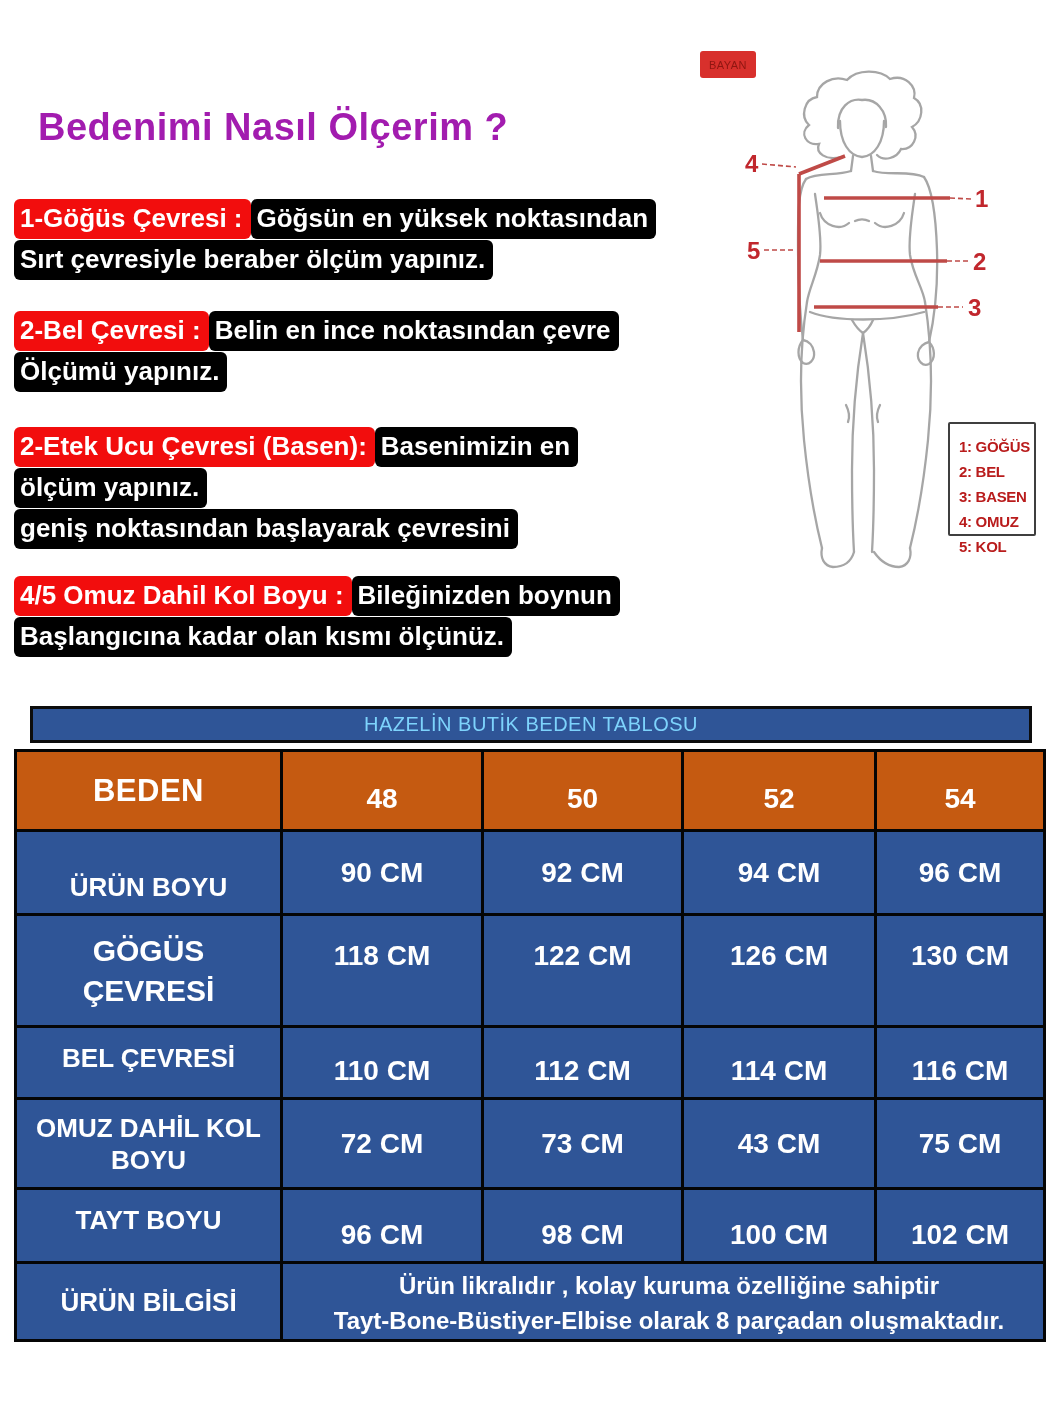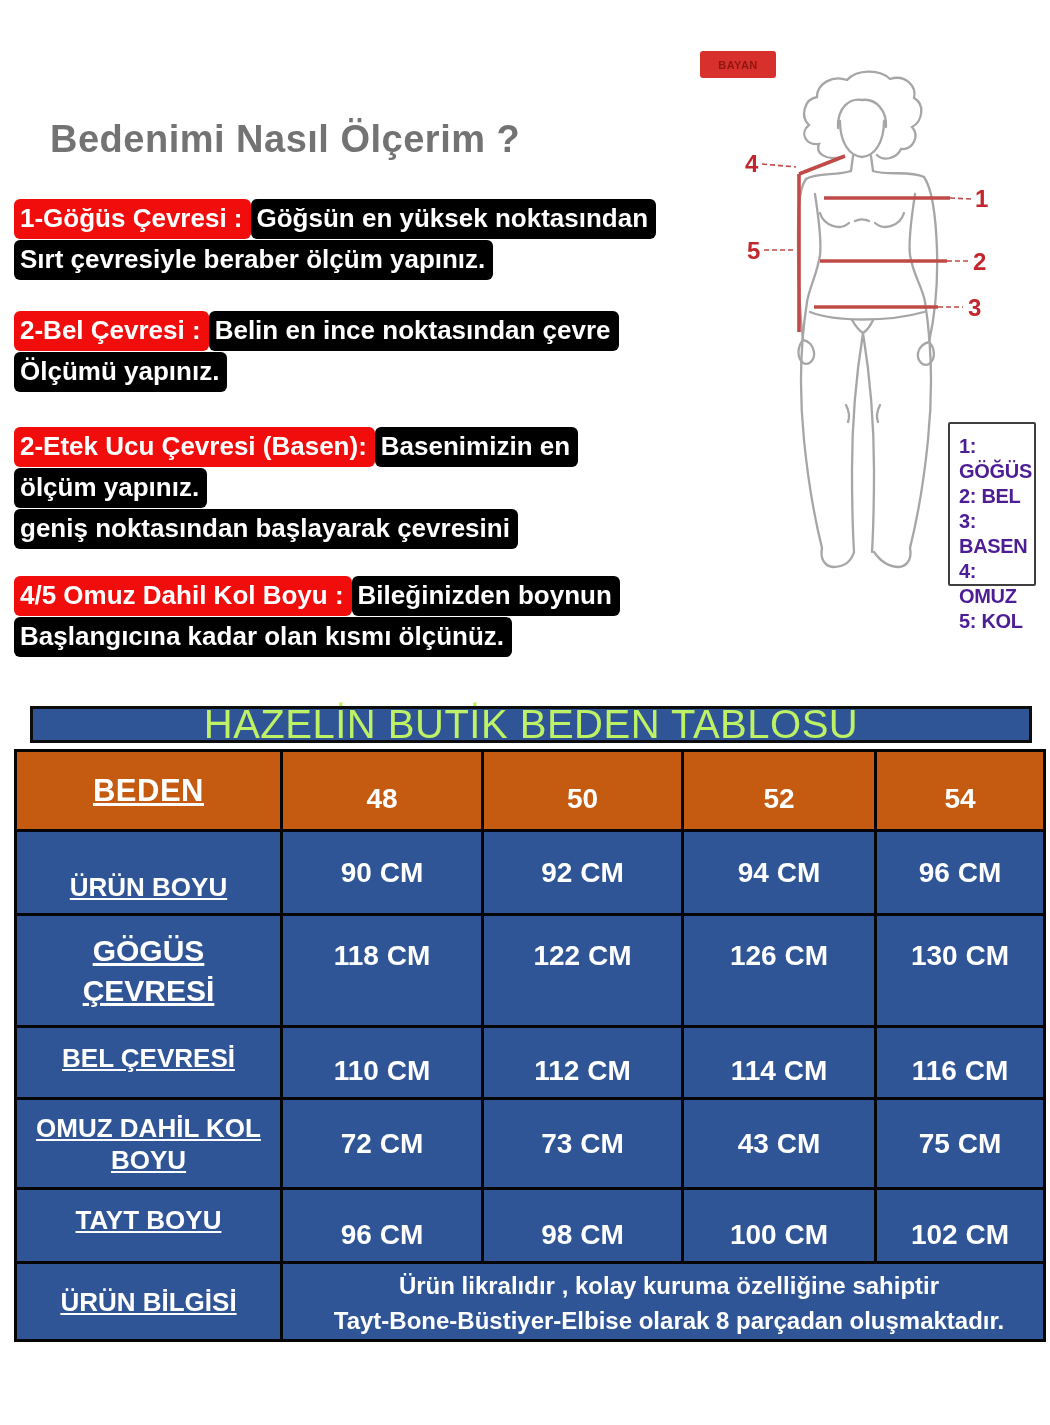--- a/index.html
+++ b/index.html
@@ -1,61 +1,61 @@
 <!DOCTYPE html>
 <html><head>
 <meta charset="utf-8">
 <style>
   html,body{margin:0;padding:0;}
   body{
     width:1050px;height:1425px;background:#ffffff;position:relative;
     font-family:"Liberation Sans","DejaVu Sans",sans-serif;overflow:hidden;
   }
   .page-title{
-    position:absolute;left:38px;top:106px;margin:12px;
-    font-size:38px;font-weight:bold;color:#737373;letter-spacing:.5px;
+    position:absolute;left:38px;top:106px;margin:0;
+    font-size:38px;font-weight:bold;color:#a21caf;letter-spacing:.5px;
   }
   
   .instr{position:absolute;left:14px;}
   .iline{line-height:40px;white-space:nowrap;margin-bottom:1px;}
   .hl{display:inline-block;font-size:26px;font-weight:bold;color:#ffffff;
       padding:0 8px 2px 6px;line-height:38px;vertical-align:top;border-radius:6px;}
   .hl-red{background:#f20d0d;}
   .hl-black{background:#000000;}
   
   .badge{
-    position:absolute;left:700px;top:51px;width:76px;height:27px;background:#d8302c;
-    border-radius:3px;color:#8f1611;font-size:11px;font-weight:bold;
+    position:absolute;left:700px;top:51px;width:56px;height:27px;background:#d8302c;
+    border-radius:3px;color:#8f1611;font-size:11px;font-weight:normal;
     display:flex;align-items:center;justify-content:center;letter-spacing:.5px;
   }
   .figure-svg{position:absolute;left:690px;top:35px;width:360px;height:545px;}
   .legend{
-    position:absolute;left:948px;top:422px;width:88px;height:164px;
+    position:absolute;left:948px;top:422px;width:88px;height:114px;
     background:#ffffff;border:2px solid #3f3f3f;border-radius:2px;
     box-sizing:border-box;padding:10px 0 0 9px;
-    font-size:20px;font-weight:bold;color:#4c1d95;line-height:25px;letter-spacing:-0.3px;
+    font-size:15px;font-weight:bold;color:#b91c1c;line-height:25px;letter-spacing:-0.3px;
   }
   
   .banner{
     position:absolute;left:30px;top:706px;width:1002px;height:37px;
     background:#2f5597;border:3px solid #0d0d0d;box-sizing:border-box;
-    color:#bef264;font-size:40px;font-weight:normal;letter-spacing:.5px;
+    color:#7dd3fc;font-size:20px;font-weight:normal;letter-spacing:.5px;
     display:flex;align-items:center;justify-content:center;text-align:center;
   }
   table.size{
     position:absolute;left:14px;top:749px;border-collapse:collapse;
     table-layout:fixed;width:1029px;
   }
   table.size td{
     border:3px solid #050505;background:#2f5597;color:#ffffff;
     text-align:center;vertical-align:middle;padding:0;
     font-weight:bold;font-size:28px;
   }
   table.size tr.hdr td{background:#c55a11;}
-  table.size td.rowlabel{font-size:26px;line-height:32px;padding:0 14px;text-decoration:underline;}
+  table.size td.rowlabel{font-size:26px;line-height:32px;padding:0 14px;}
   table.size tr.hdr td.rowlabel{font-size:31px;letter-spacing:.5px;}
   .pad-top{vertical-align:top !important;}
   .pad-bottom{vertical-align:bottom !important;}
   .pt14{padding-top:14px !important;}
   .pt24{padding-top:24px !important;}
   .pb10{padding-bottom:10px !important;}
   .pb14{padding-bottom:14px !important;}
   .info-text{font-size:24px;font-weight:bold;line-height:33px;padding:4px 0 2px 12px;}
 </style>
 </head>

